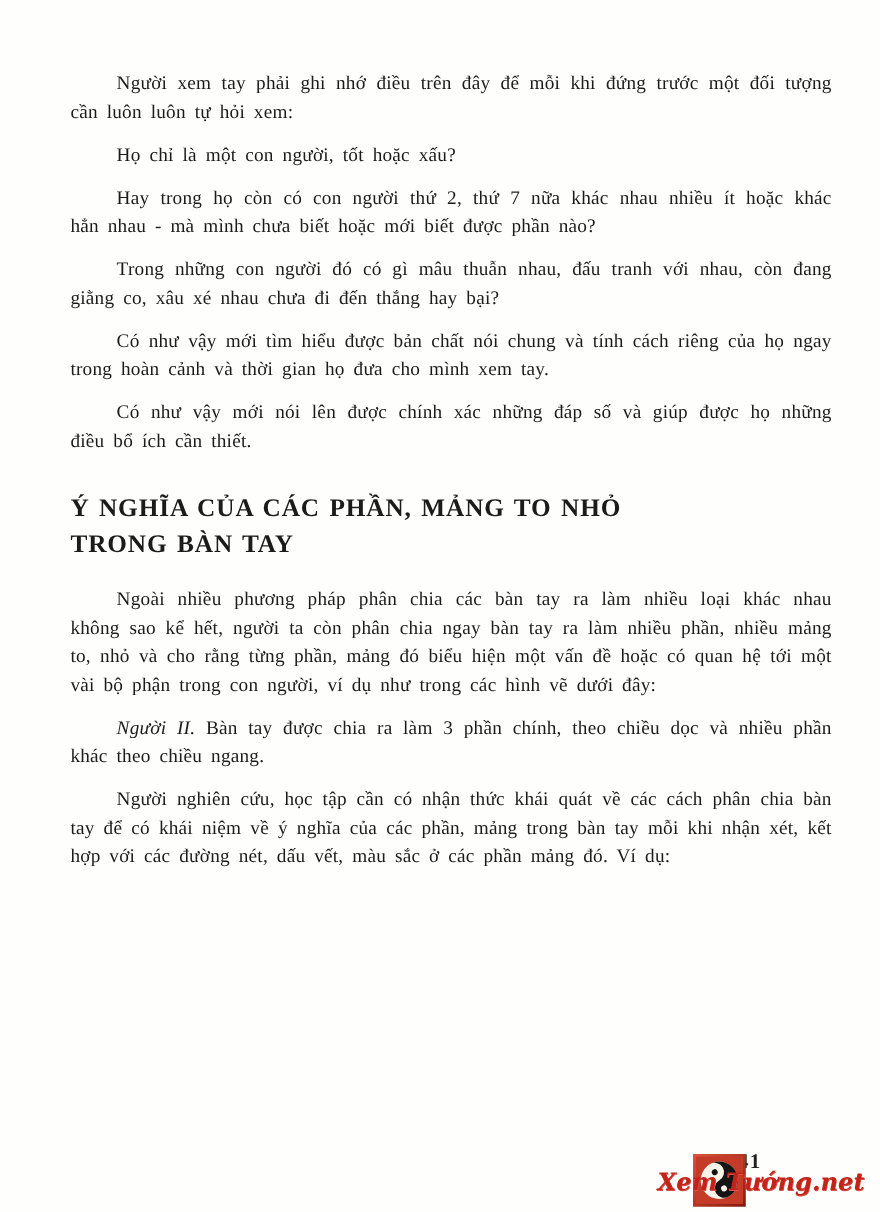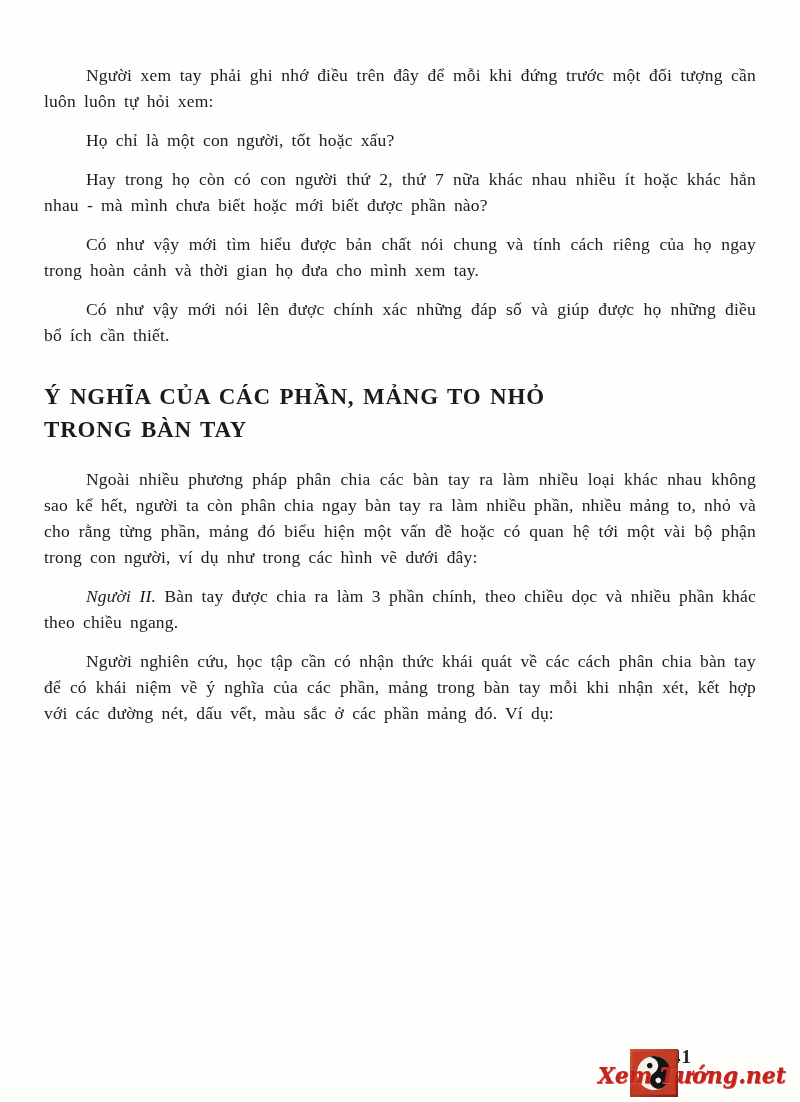--- a/index.html
+++ b/index.html
@@ -12,20 +12,21 @@
     width: 800px;
     height: 1102px;
     margin: 0 auto;
     background: #fefefc;
     overflow: hidden;
     font-family: "Liberation Serif", "DejaVu Serif", serif;
     color: #1b1b1b;
   }
   .page-body {
     padding: 62px 44px 0 44px;
+    margin-left: 20px;
   }
   .para {
     margin: 0 0 13px 0;
     font-size: 17.5px;
     line-height: 26px;
     text-align: justify;
     text-align-last: left;
     text-indent: 42px;
     word-spacing: 3.5px;
     letter-spacing: 0.2px;
@@ -82,20 +83,21 @@
 </head>
 <body>
 
 <div class="sheet">
 
   <div class="page-body">
 
     <p class="para">Người xem tay phải ghi nhớ điều trên đây để mỗi khi đứng trước một đối tượng cần luôn luôn tự hỏi xem:</p>
     <p class="para">Họ chỉ là một con người, tốt hoặc xấu?</p>
     <p class="para">Hay trong họ còn có con người thứ 2, thứ 7 nữa khác nhau nhiều ít hoặc khác hẳn nhau - mà mình chưa biết hoặc mới biết được phần nào?</p>
+    <p class="para">Trong những con người đó có gì mâu thuẫn nhau, đấu tranh với nhau, còn đang giằng co, xâu xé nhau chưa đi đến thắng hay bại?</p>
     <p class="para">Có như vậy mới tìm hiểu được bản chất nói chung và tính cách riêng của họ ngay trong hoàn cảnh và thời gian họ đưa cho mình xem tay.</p>
     <p class="para">Có như vậy mới nói lên được chính xác những đáp số và giúp được họ những điều bổ ích cần thiết.</p>
 
     <h1 class="section-heading">
       <span class="hline">Ý NGHĨA CỦA CÁC PHẦN, MẢNG TO NHỎ</span>
       <span class="hline">TRONG BÀN TAY</span>
     </h1>
 
     <p class="para">
       <span>Ngoài nhiều phương pháp phân chia các bàn tay ra làm nhiều loại khác nhau không sao kể hết, người ta còn phân chia ngay bàn tay ra làm nhiều phần, nhiều mảng to, nhỏ và cho rằng từng phần, mảng đó biểu hiện một vấn đề hoặc có quan hệ tới một vài bộ phận trong con người, ví dụ như trong các hình vẽ dưới đây:</span>

